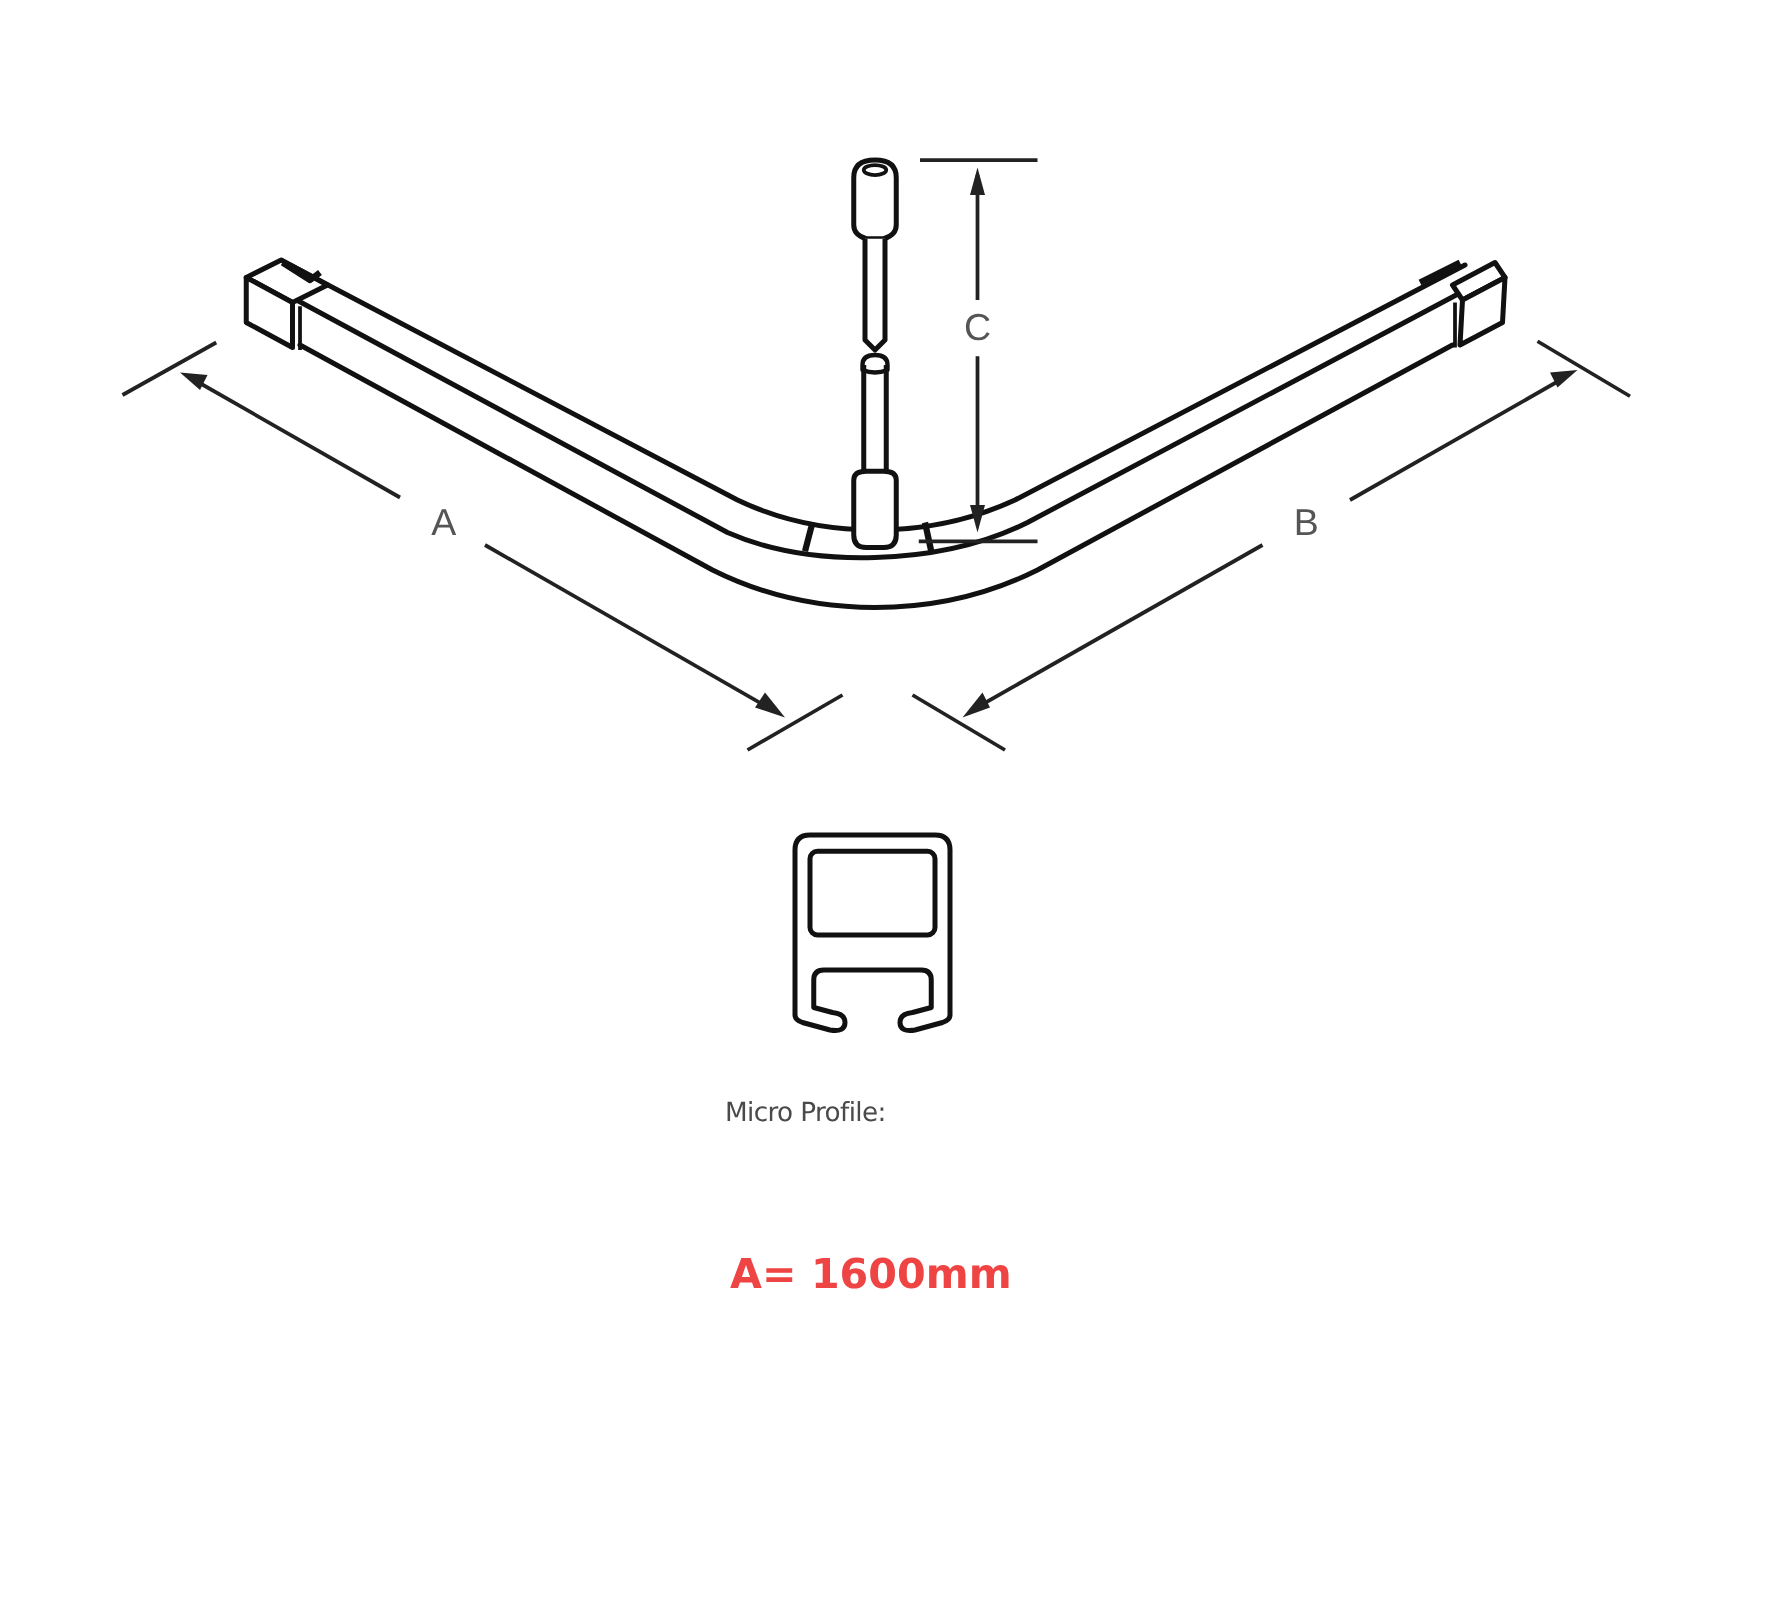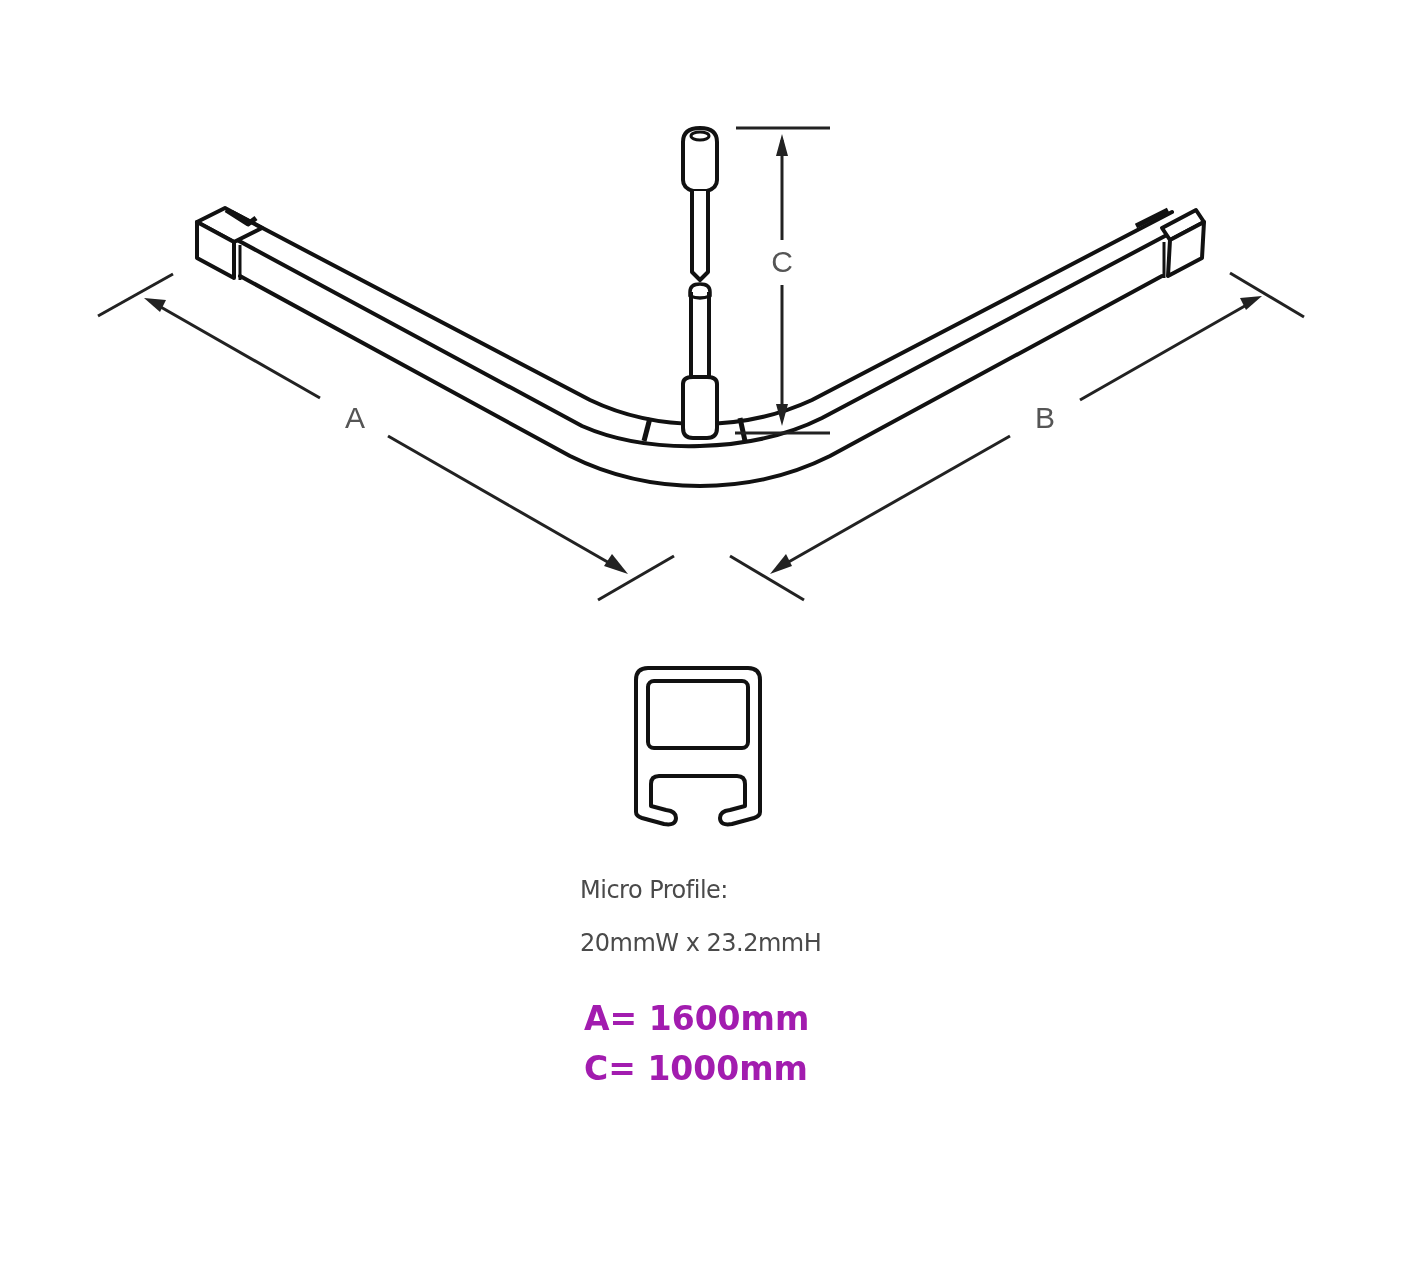--- a/index.html
+++ b/index.html
@@ -25,30 +25,30 @@
       font-family: "Liberation Sans", sans-serif;
       font-size: 30px;
       fill: #555555;
     }
     .spec-block {
       position: absolute;
       left: 580px;
       top: 864px;
       color: #4a4a4a;
       font-family: "DejaVu Sans", sans-serif;
-      font-size: 24px;
+      font-size: 21px;
       line-height: 53px;
       letter-spacing: -0.5px;
     }
     .spec-block div { white-space: nowrap; }
     .dims-block {
       position: absolute;
       left: 584px;
       top: 994px;
-      color: #a21caf;
+      color: #ef4444;
       font-family: "DejaVu Sans", sans-serif;
       font-weight: bold;
       font-size: 33px;
       line-height: 50px;
     }
     .dims-block div { white-space: nowrap; }
   </style>
 </head>
 <body>
 
@@ -130,23 +130,19 @@
 
     <path d="M 636 680 Q 636 668 648 668 L 748 668 Q 760 668 760 680 L 760 812 Q 760 816 754 818 L 732 824 Q 720 826 720 818 Q 720 811 730 810 L 745 806 L 745 784 Q 745 776 737 776 L 659 776 Q 651 776 651 784 L 651 806 L 666 810 Q 676 811 676 818 Q 676 826 664 824 L 642 818 Q 636 816 636 812 Z"></path>
 
     <rect x="648" y="681" width="100" height="67" rx="6" ry="6"></rect>
   </g>
 
 </svg>
 
 <div class="spec-block">
   <div>Micro Profile:</div>
-  <div>20mmW x 23.2mmH</div>
 </div>
 
 <div class="dims-block">
   <div>
     <span>A=</span><span> </span><span>1600mm</span>
   </div>
-  <div>
-    <span>C=</span><span> </span><span>1000mm</span>
-  </div>
 </div>
 
 </body></html>

